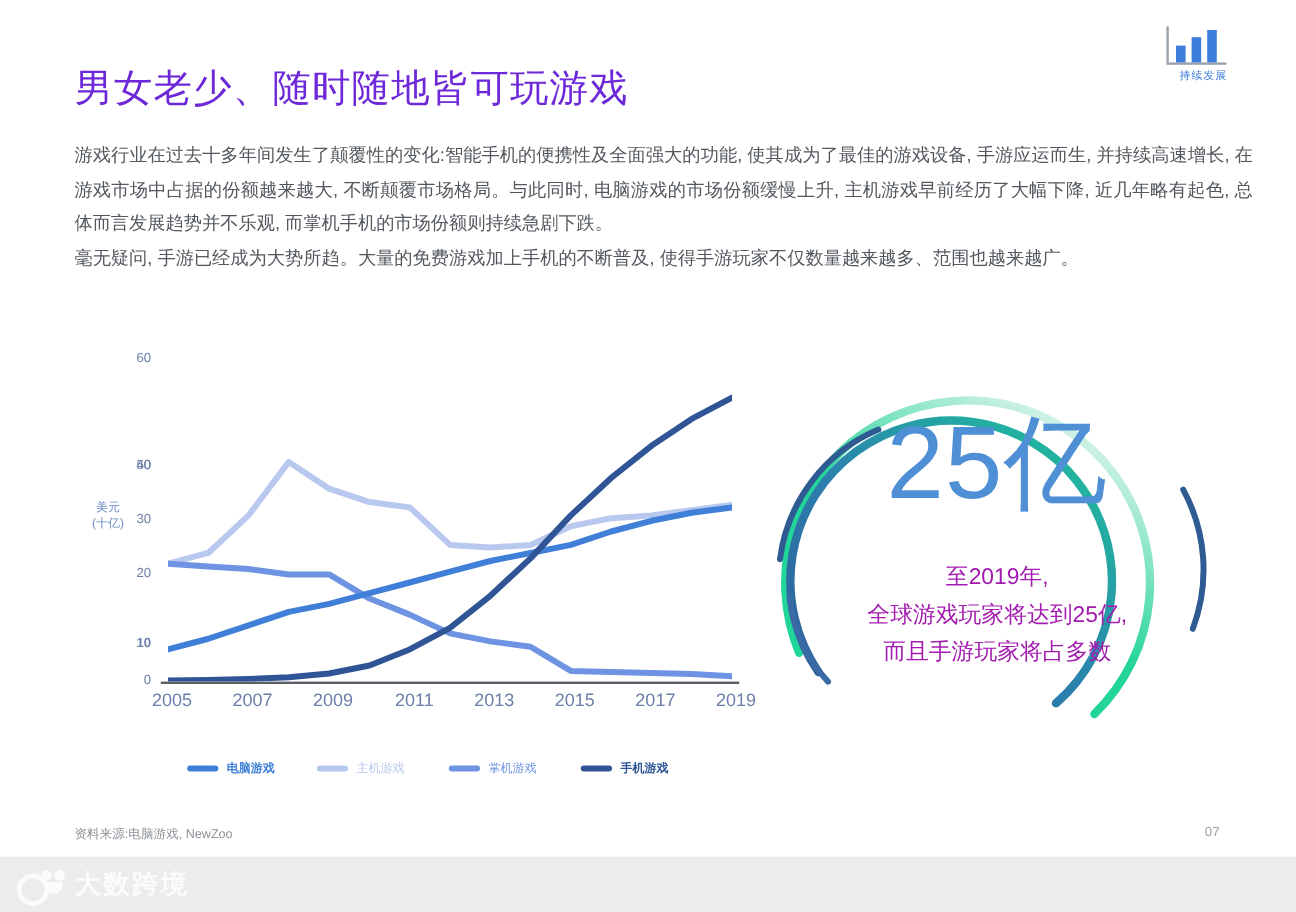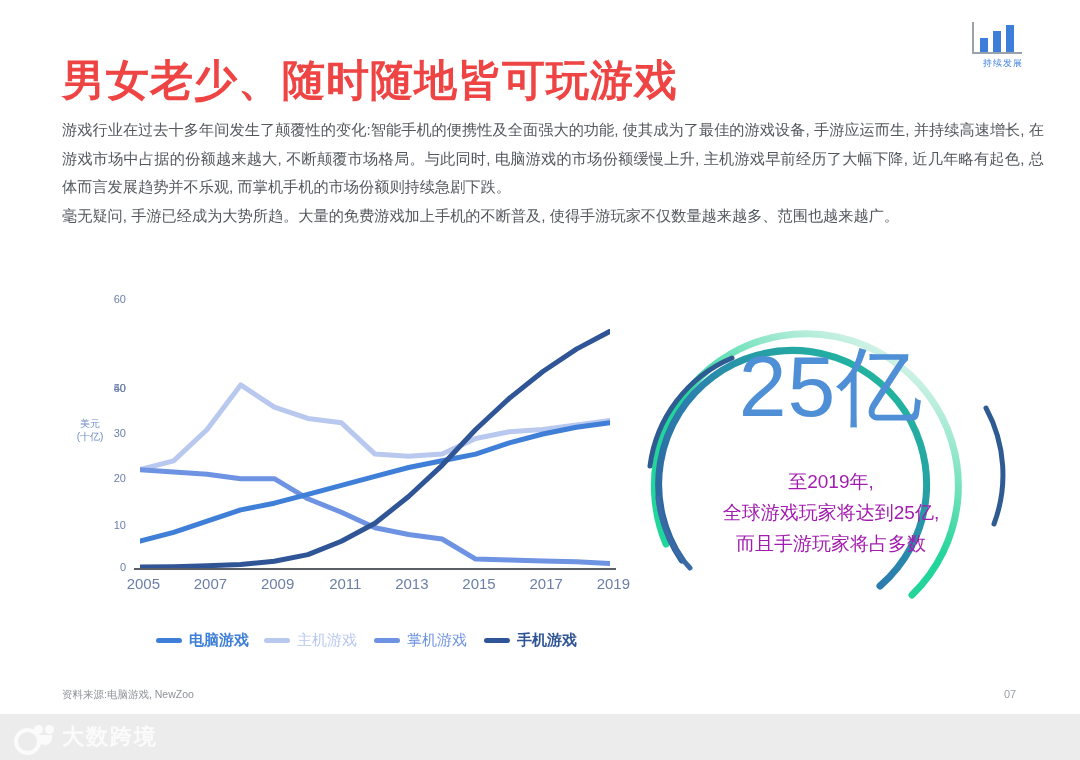--- a/index.html
+++ b/index.html
@@ -17,21 +17,21 @@
   .logo .axish{position:absolute;left:0;bottom:0;width:50px;height:2px;background:#9aa3ab;}
   .logo .b{position:absolute;bottom:2px;width:8px;background:#3d7edb;}
   .logo .b1{left:8px;height:14px;}
   .logo .b2{left:21px;height:21px;}
   .logo .b3{left:34px;height:27px;}
   .logo .ltext{margin-top:3px;font-size:9px;color:#3d7edb;letter-spacing:1px;text-align:center;}
 
   
   .title{
     position:absolute;left:62px;top:52px;width:780px;
-    font-size:43px;color:#ef4444;font-weight:700;letter-spacing:1px;
+    font-size:32px;color:#6d28d9;font-weight:400;letter-spacing:1px;
     white-space:nowrap;
   }
 
   
   .body-text{
     position:absolute;left:62px;top:116px;width:982px;
     font-size:15.2px;line-height:28.5px;color:#53585e;
     text-align:justify;
   }
   .body-text p{margin:0;}
@@ -49,21 +49,21 @@
   .xtick{
     position:absolute;top:285px;width:40px;text-align:right;
     font-size:15px;color:#6b7fa8;
   }
   .plot{position:absolute;left:84px;top:10px;width:470px;height:268px;}
   .axisline{position:absolute;left:78px;top:278px;width:482px;height:1.6px;background:#5a5f66;}
 
   .legend{position:absolute;left:100px;top:340px;width:500px;height:22px;}
   .legend .item{position:absolute;top:0;height:20px;display:flex;align-items:center;}
   .legend .swatch{width:26px;height:5px;border-radius:3px;margin-right:7px;}
-  .legend .ltxt{font-size:15px;}
+  .legend .ltxt{font-size:10px;}
 
   
   .circle-wrap{position:absolute;left:612px;top:286px;width:438px;height:340px;}
   .big-num{
     position:absolute;left:0;top:52px;width:438px;text-align:center;
     font-size:86px;color:#4f8fd6;font-weight:300;letter-spacing:1px;
     line-height:96px;
   }
   .circle-cap{
     position:absolute;left:0;top:180px;width:438px;text-align:center;
@@ -111,21 +111,21 @@
     <p>毫无疑问, 手游已经成为大势所趋。大量的免费游戏加上手机的不断普及, 使得手游玩家不仅数量越来越多、范围也越来越广。</p>
   </div>
 
   <div class="chart">
     <div class="ylabel">
       <span>美元</span><br>
       <span>(十亿)</span>
     </div>
     <div id="yticks">
         <div class="ytick" style="left: 44px; top: 271px;">0</div>
-        <div class="ytick" style="left: 44px; top: 229px;">10</div>
+        <div class="ytick" style="left: 44px; top: 240px; font-weight: bold;">10</div>
         <div class="ytick" style="left: 44px; top: 181.667px;">20</div>
         <div class="ytick" style="left: 44px; top: 137px;">30</div>
         <div class="ytick" style="left: 44px; top: 92.3333px;">40</div>
         <div class="ytick" style="left: 44px; top: 47.6667px; margin-top: 44px;">50</div>
         <div class="ytick" style="left: 44px; top: 3px;">60</div>
       </div>
     <div class="axisline"></div>
     <div id="xticks">
         <div class="xtick" style="left: 64px;">2005</div>
         <div class="xtick" style="left: 131.143px;">2007</div>

